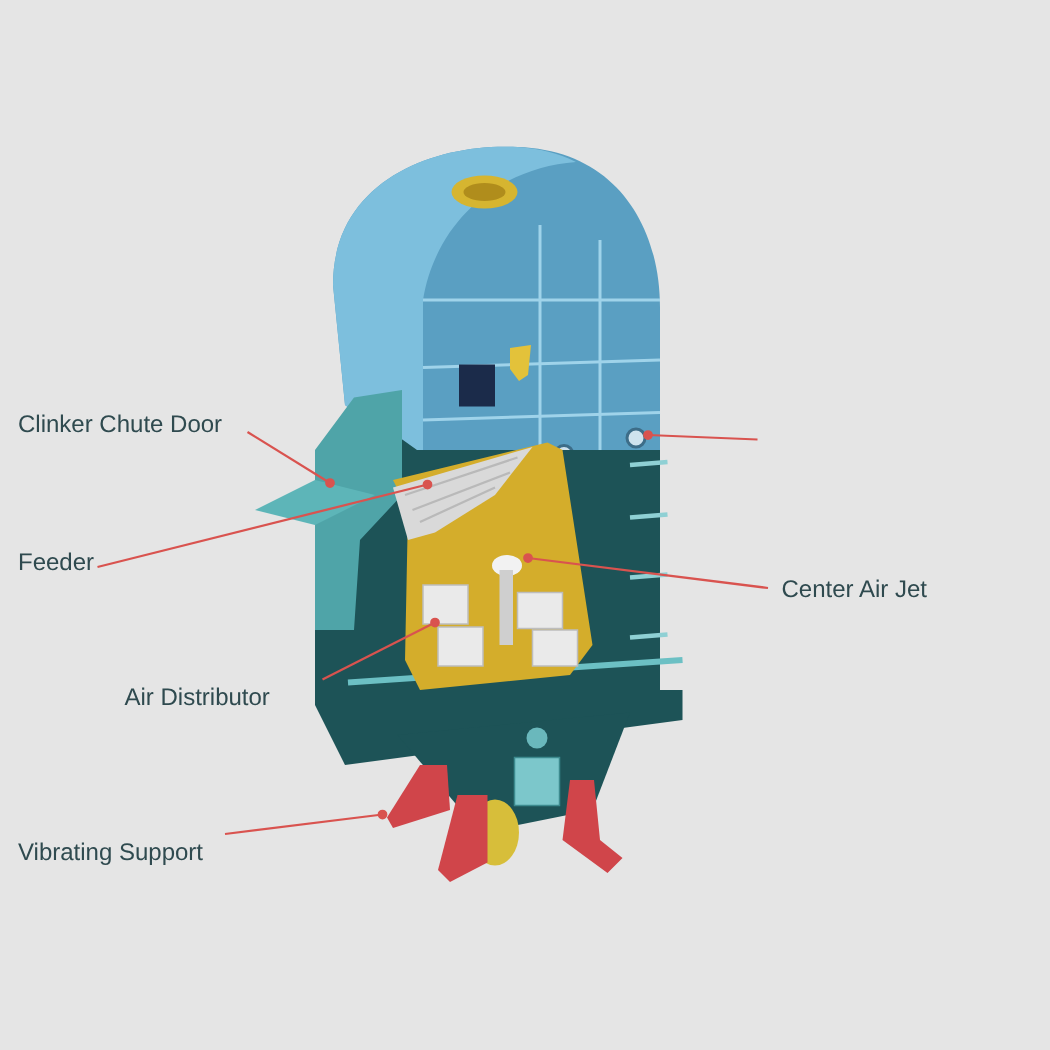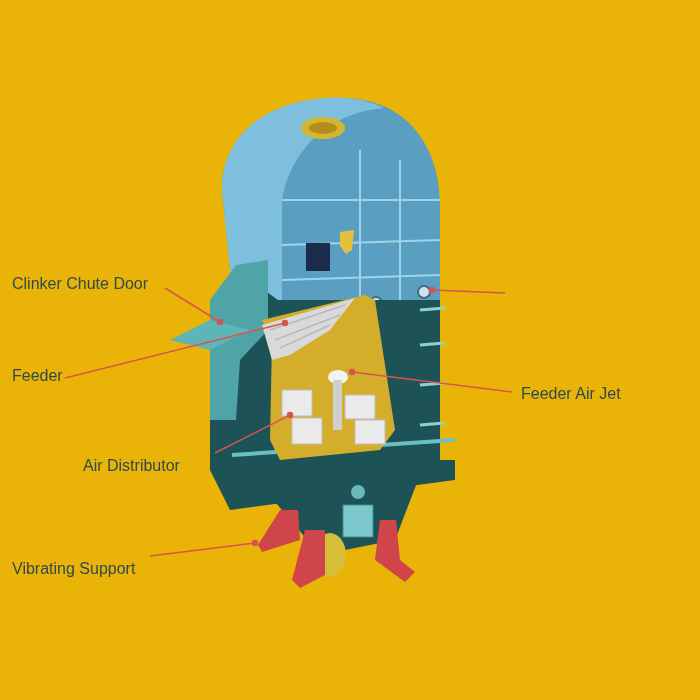--- a/index.html
+++ b/index.html
@@ -1,16 +1,16 @@
 <!DOCTYPE html>
 <html><head>
 <meta charset="utf-8">
 <style>
   html, body { margin:0; padding:0; background:#ffffff; }
-  #stage { position:relative; width:700px; height:700px; overflow:hidden; background:#eab308; }
+  #stage { position:relative; width:700px; height:700px; overflow:hidden; background:#e5e5e5; }
   svg { position:absolute; left:0; top:0; }
   .label {
     position:absolute;
     font-family:"Liberation Sans", sans-serif;
     font-size:16px;
     color:#2f4a4f;
     white-space:nowrap;
     line-height:1;
   }
 </style>
@@ -89,14 +89,14 @@
         <circle cx="432" cy="290" r="2.5"></circle>
       <line x1="512" y1="392" x2="352" y2="372"></line>
         <circle cx="352" cy="372" r="2.5"></circle>
     </g>
   </svg>
 
   <div class="label" style="left:12px; top:276px;">Clinker Chute Door</div>
   <div class="label" style="left:12px; top:368px;">Feeder</div>
   <div class="label" style="left:83px; top:458px;">Air Distributor</div>
   <div class="label" style="left:12px; top:561px;">Vibrating Support</div>
-  <div class="label" style="left:521px; top:386px;">Feeder Air Jet</div>
+  <div class="label" style="left:521px; top:386px;">Center Air Jet</div>
 </div>
 
 </body></html>

